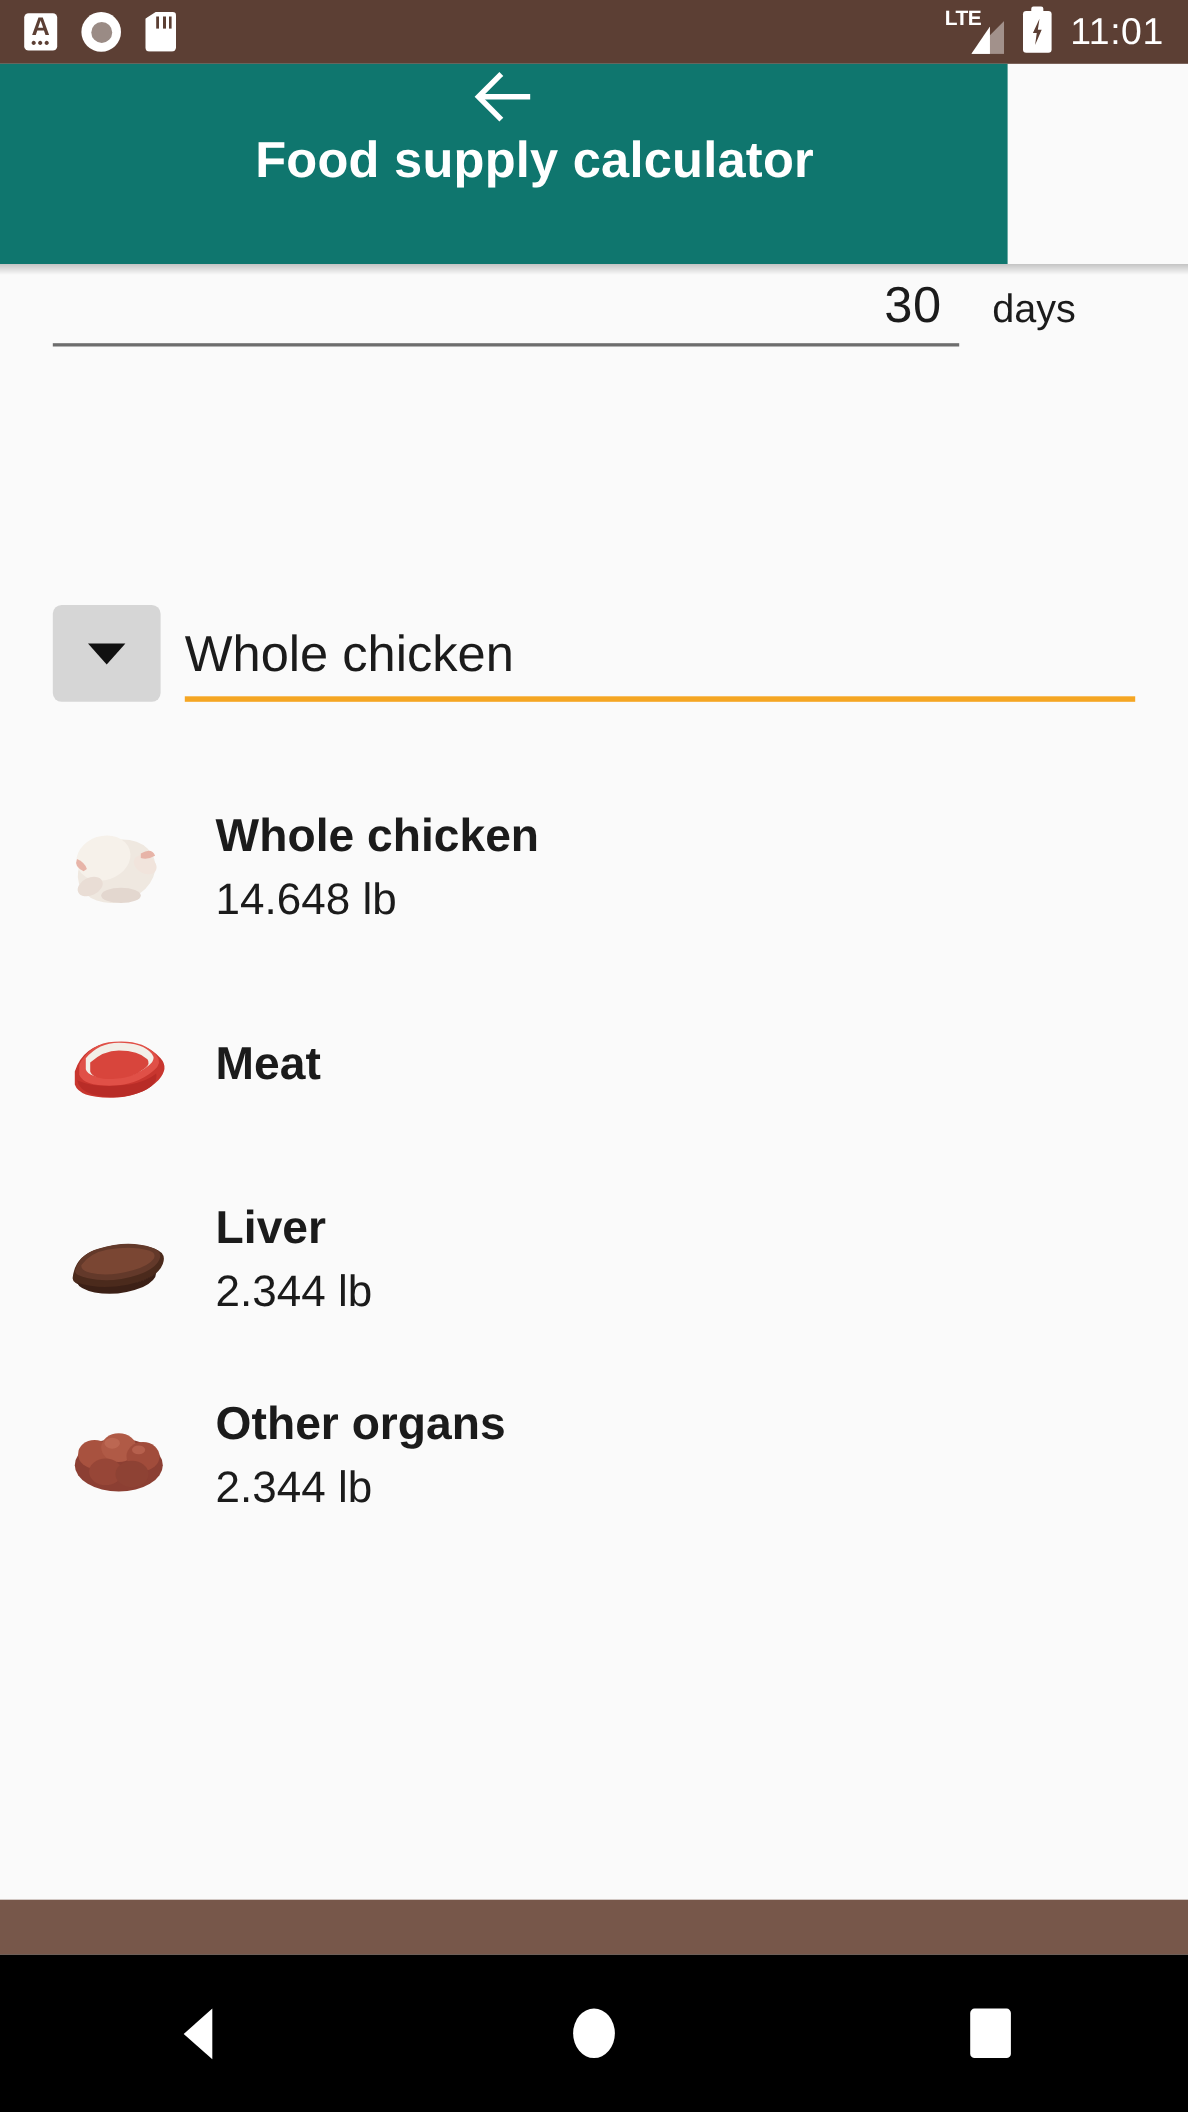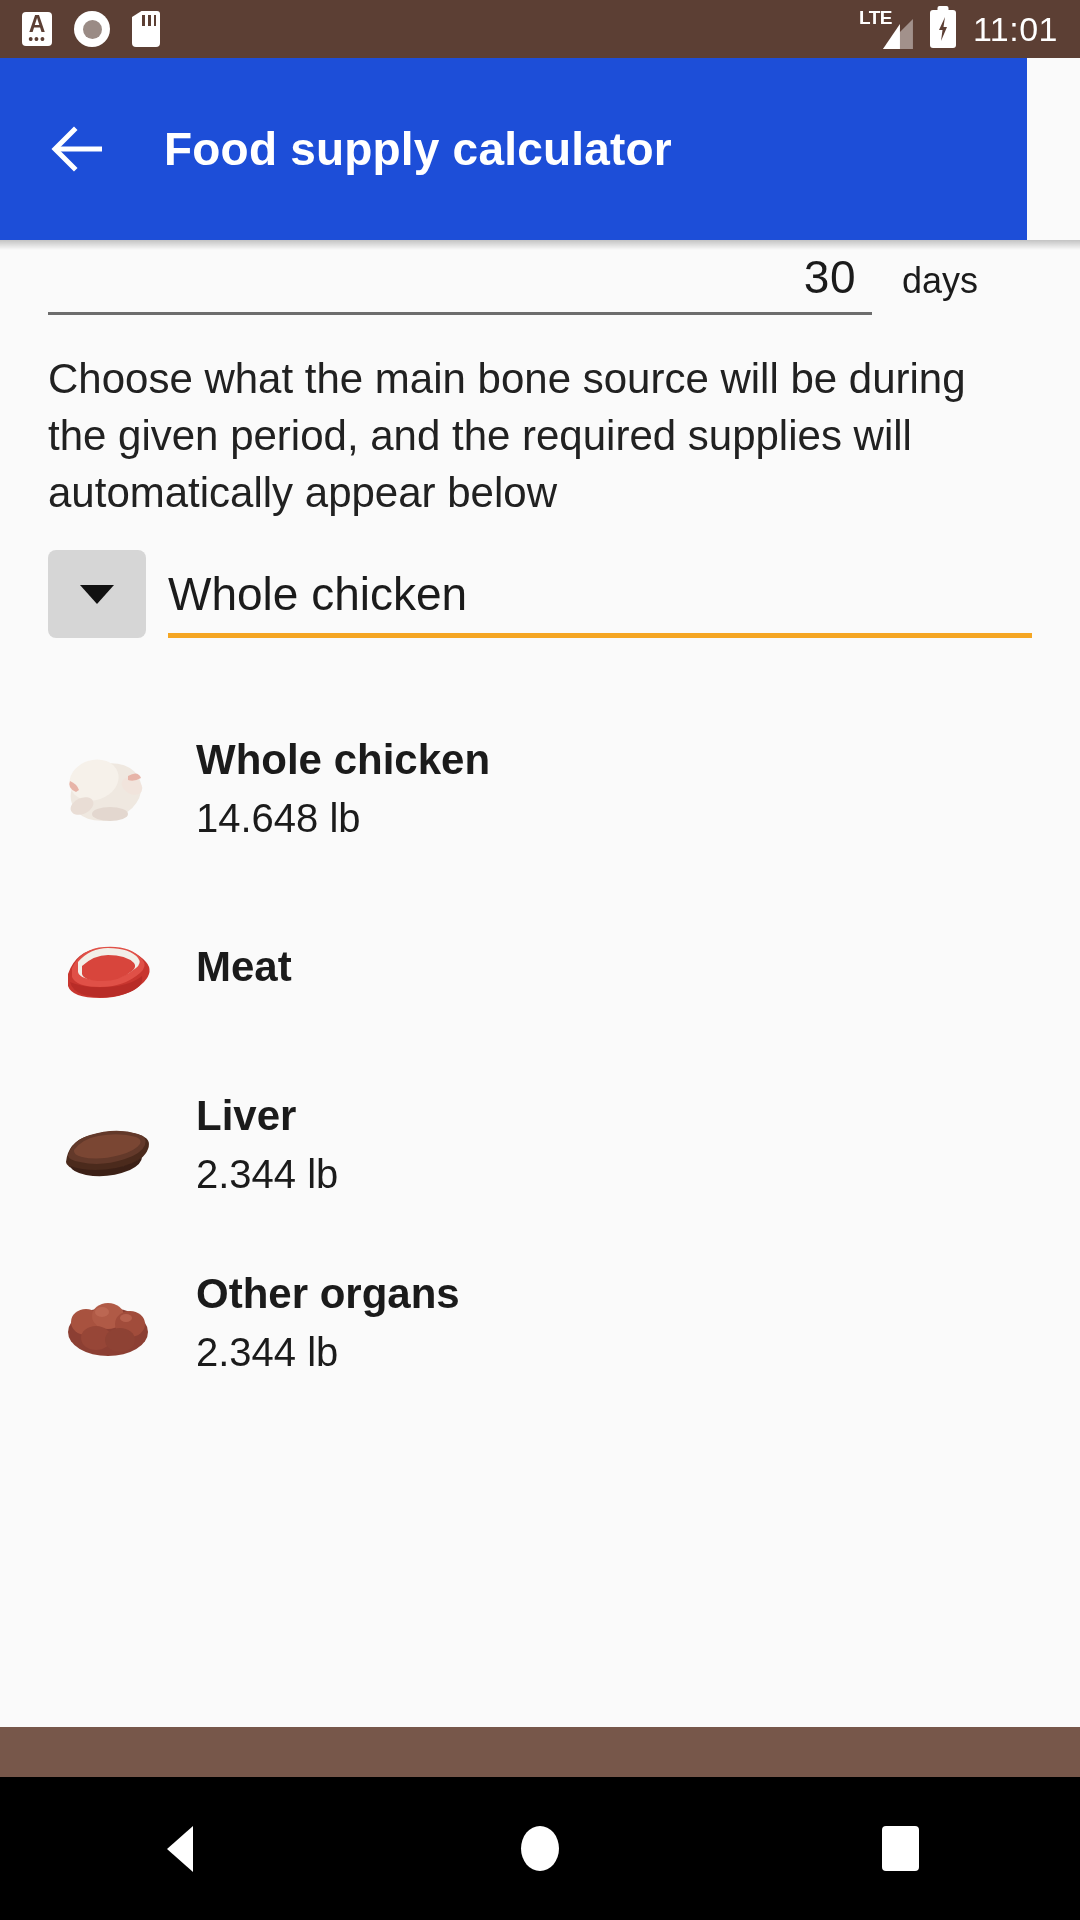--- a/index.html
+++ b/index.html
@@ -75,22 +75,22 @@
     width: 11px; height: 5px; background: #fff; border-radius: 2px 2px 0 0;
   }
   .ic-batt svg { width: 14px; height: 28px; }
   .sb-time {
     color: #fff; font-size: 34px; font-weight: 500; letter-spacing: 0.5px;
     font-family: "Liberation Sans", sans-serif;
   }
 
   
   .appbar {
-    position: absolute; top: 58px; left: 0; width: 1027px; height: 182px;
-    background: #1d4ed8; display: flex; align-items: center; padding: 0 48px;
+    position: absolute; top: 58px; left: 0; width: 916px; height: 182px;
+    background: #0f766e; display: flex; align-items: center; padding: 0 48px; flex-direction: column;
   }
   .back-arrow { width: 60px; height: 60px; position: relative; cursor: pointer; flex: none; }
   .back-arrow svg { width: 60px; height: 60px; display: block; }
   .appbar-title {
     color: #ffffff; font-size: 46px; font-weight: bold;
     margin-left: 56px; letter-spacing: 0.2px;
     font-family: "Liberation Sans", sans-serif;
   }
 
   
@@ -239,21 +239,20 @@
   <div class="content">
     <div class="shadow-strip"></div>
 
     <div class="days-row">
       <div class="days-field">
         <span class="days-value">30</span>
       </div>
       <div class="days-unit">days</div>
     </div>
 
-    <div class="helper">Choose what the main bone source will be during the given period, and the required supplies will automatically appear below</div>
 
     <div class="spinner-row">
       <div class="spinner-btn">
         <span class="caret-down"></span>
       </div>
       <div class="spinner-value-wrap">
         <span class="spinner-value">Whole chicken</span>
       </div>
     </div>
 

